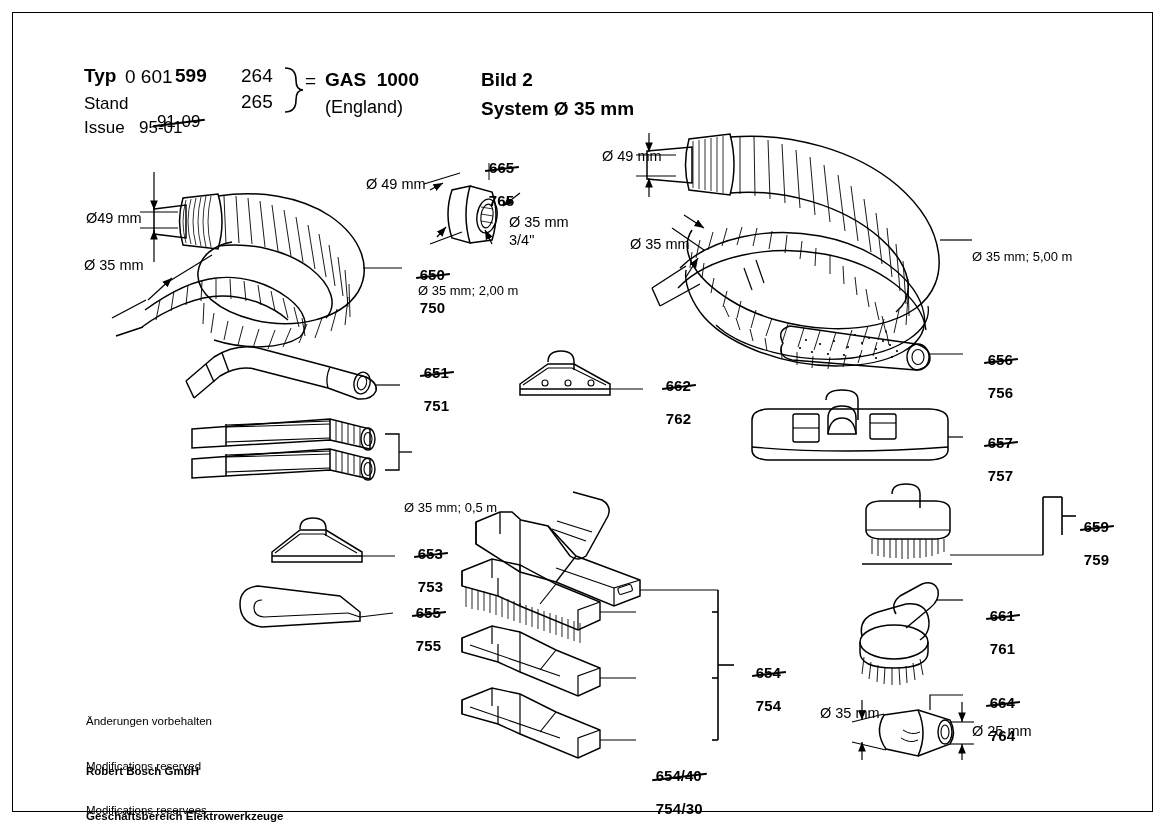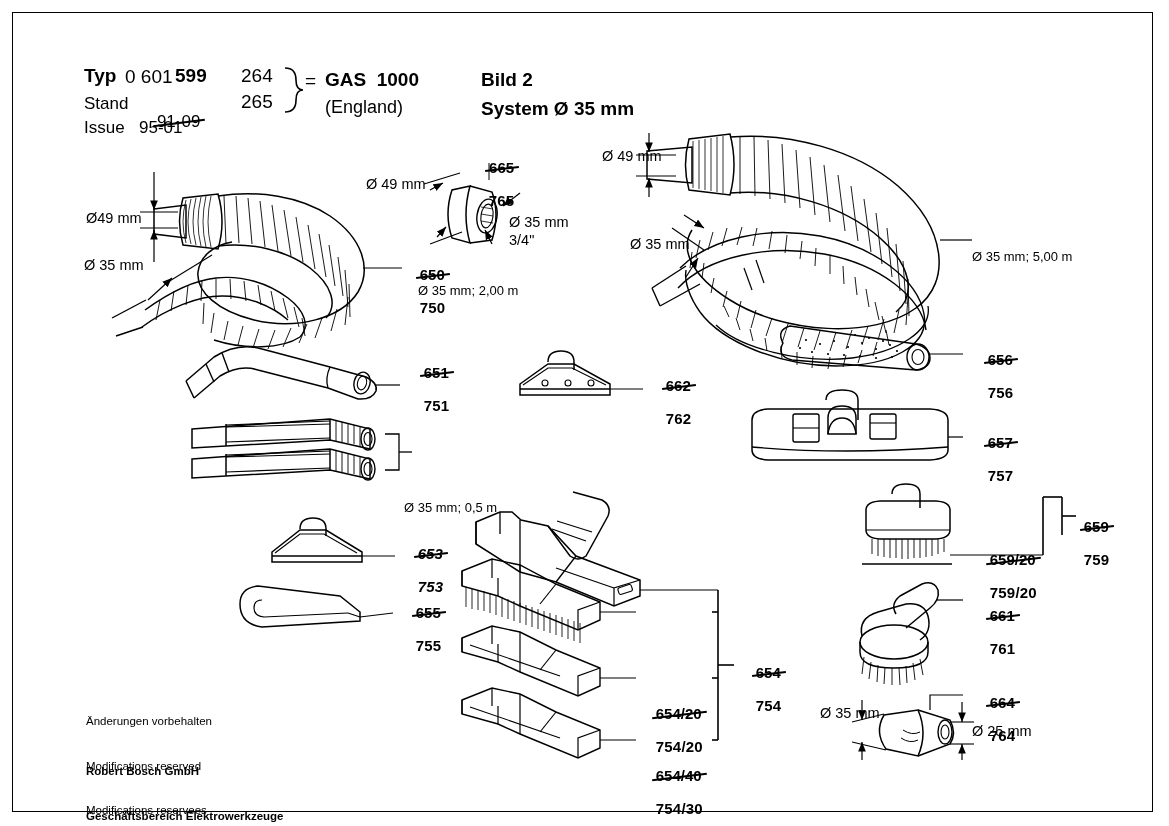--- a/index.html
+++ b/index.html
@@ -519,21 +519,21 @@
 
   <div class="t dimsm" style="left:972px;top:250px;"><span>Ø 35 mm; 5,00 m</span></div>
 
   <div class="t" style="left:406px;top:348px;">
     <span class="old">651</span><br>
     <span class="lbl">751</span>
   </div>
 
   <div class="t dimsm" style="left:404px;top:471px;margin-top:30px;"><span>Ø 35 mm; 0,5 m</span></div>
 
-  <div class="t" style="left:400px;top:529px;font-style:italic;">
+  <div class="t" style="left:400px;top:529px;">
     <span class="old">653</span><br>
     <span class="lbl">753</span>
   </div>
 
   <div class="t" style="left:398px;top:588px;">
     <span class="old">655</span><br>
     <span class="lbl">755</span>
   </div>
 
   <div class="t" style="left:648px;top:361px;">
@@ -549,42 +549,34 @@
   <div class="t" style="left:970px;top:418px;">
     <span class="old">657</span><br>
     <span class="lbl">757</span>
   </div>
 
   <div class="t" style="left:1066px;top:502px;">
     <span class="old">659</span><br>
     <span class="lbl">759</span>
   </div>
 
-  <div class="t" style="left:972px;top:535px;">
-    <span class="old">659/20</span><br>
-    <span class="lbl">759/20</span>
-  </div>
 
   <div class="t" style="left:972px;top:591px;">
     <span class="old">661</span><br>
     <span class="lbl">761</span>
   </div>
 
   <div class="t" style="left:972px;top:678px;">
     <span class="old">664</span><br>
     <span class="lbl">764</span>
   </div>
 
   <div class="t" style="left:738px;top:648px;">
     <span class="old">654</span><br>
     <span class="lbl">754</span>
-  </div>
-  <div class="t" style="left:638px;top:689px;">
-    <span class="old">654/20</span><br>
-    <span class="lbl">754/20</span>
   </div>
   <div class="t" style="left:638px;top:751px;">
     <span class="old">654/40</span><br>
     <span class="lbl">754/30</span>
   </div>
 
   <div class="t foot" style="left:86px;top:685px;">
     <div>Änderungen vorbehalten</div>
     <div>Modifications reserved</div>
     <div>Modifications reservees</div>

